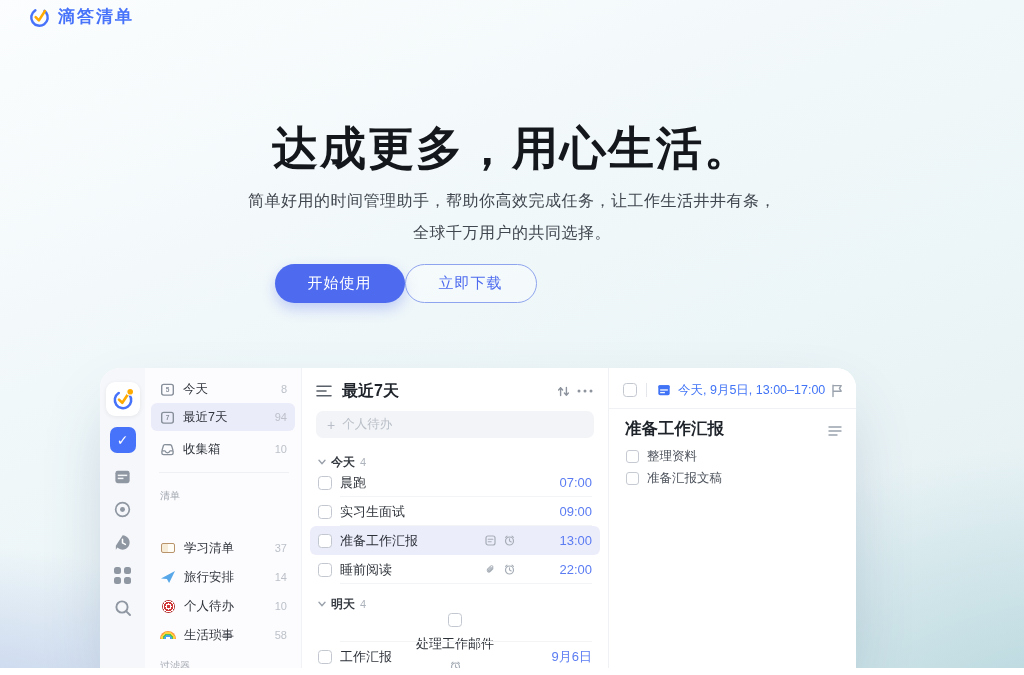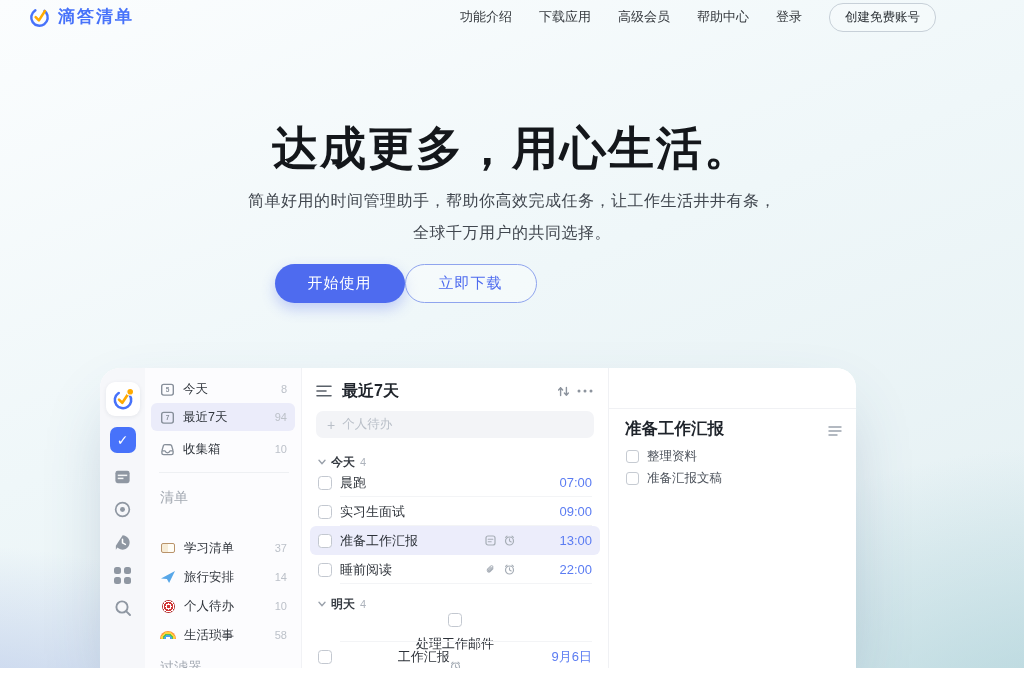--- a/index.html
+++ b/index.html
@@ -50,21 +50,21 @@
   .grid-dots { width:17px; height:17px; display:grid; grid-template-columns:7px 7px; gap:3px; }
   .grid-dots i { width:7px; height:7px; border-radius:2.5px; background:#8f97a2; }
 
   .side { position:absolute; left:45px; top:0; width:156px; height:307px; background:#fcfcfe; }
   .srow { position:absolute; left:6px; right:6px; height:28px; display:flex; align-items:center;
     padding:0 8px 0 9px; border-radius:6px; cursor:pointer; }
   .srow .lbl { flex:1; font-size:12.5px; color:#30353c; margin-left:8px; }
   .srow .cnt { font-size:11px; color:#bcc1c9; }
   .srow.sel { background:#ebecfa; }
   .side-div { position:absolute; left:14px; right:12px; height:1px; background:#eef0f3; }
-  .sec-lbl { position:absolute; left:15px; font-size:14px; color:#a3a9b2; }
+  .sec-lbl { position:absolute; left:15px; font-size:10px; color:#a3a9b2; }
 
   .emoji-ic { width:16px; height:16px; display:flex; align-items:center; justify-content:center; flex:none; }
   .ic-laptop { width:14px; height:10px; background:#3c4147; border-radius:2px; border-bottom:2.5px solid #9aa2ac; }
   .ic-book { width:14px; height:10px; border:1px solid #b9936a; border-radius:2px;
     background:linear-gradient(90deg,#f7ecd7 48%,#b9936a 48%,#b9936a 52%,#fffdf6 52%); }
   .ic-plane { width:14px; height:12px; background:#58a7e8; clip-path:polygon(0 62%,100% 0,58% 100%,42% 66%); }
   .ic-target { width:13px; height:13px; border-radius:50%;
     background:radial-gradient(circle at 50% 50%,#d23535 0 1.6px,#fff 1.6px 3.1px,#d23535 3.1px 4.6px,#fff 4.6px 5.8px,#b52c2c 5.8px 6.5px); }
   .ic-rainbow { width:16px; height:8px; border-radius:16px 16px 0 0; overflow:hidden;
     background:radial-gradient(circle at 50% 100%,rgba(0,0,0,0) 0 2.5px,#4aa3f0 2.5px 4px,#58c24e 4px 5.5px,#ffd23e 5.5px 7px,#ff9737 7px 8.5px,#ff5252 8.5px 10px,rgba(0,0,0,0) 10px); }
@@ -108,28 +108,20 @@
 <body>
 
 <div class="site-header">
   <div class="logo-wrap">
     <svg width="23" height="23" viewBox="0 0 24 24">
       <circle cx="12" cy="13" r="8.6" fill="none" stroke="#4772FA" stroke-width="2.6" stroke-linecap="round" stroke-dasharray="44 10" stroke-dashoffset="57" transform="rotate(-35 12 13)"></circle>
       <path d="M8 12.6 L11.4 16 L17.6 6.4" fill="none" stroke="#FFAA00" stroke-width="2.7" stroke-linecap="round" stroke-linejoin="round"></path>
     </svg>
     <span class="wordmark">滴答清单</span>
   </div>
-  <div class="nav">
-    <a>功能介绍</a>
-    <a>下载应用</a>
-    <a>高级会员</a>
-    <a>帮助中心</a>
-    <a>登录</a>
-    <a class="cta">创建免费账号</a>
-  </div>
 </div>
 
 <div class="hero-title">达成更多，用心生活。</div>
 <div class="hero-sub sub1">简单好用的时间管理助手，帮助你高效完成任务，让工作生活井井有条，</div>
 <div class="hero-sub sub2">全球千万用户的共同选择。</div>
 <div class="hero-btns">
   <div class="btn btn-primary">开始使用</div>
   <div class="btn btn-ghost">立即下载</div>
 </div>
 
@@ -339,29 +331,45 @@
       <span class="mini">
         <svg width="11" height="11" viewBox="0 0 11 11">
             <circle cx="5.5" cy="6" r="4" fill="none" stroke="#a6adb6" stroke-width="1.2"></circle>
             <path d="M5.5 3.8 V6 L7.2 7" fill="none" stroke="#a6adb6" stroke-width="1.1" stroke-linecap="round"></path>
             <path d="M1.6 2.4 L3 1.2 M9.4 2.4 L8 1.2" stroke="#a6adb6" stroke-width="1.1" stroke-linecap="round"></path>
           </svg>
       </span>
       <span class="ttime">9月6日</span>
       <span class="tline"></span>
     </div>
-    <div class="trow" style="top:274px;text-align:center;">
+    <div class="trow" style="top:274px;">
       <span class="cbx"></span>
       <span class="ttl">工作汇报</span>
       <span class="ttime">9月6日</span>
       <span class="tline"></span>
     </div>
   </div>
 
   <div class="detail">
+    <div class="dt-header">
+      <span class="cbx" style="margin-left:14px;"></span>
+      <span class="vdiv"></span>
+      <svg width="14" height="14" viewBox="0 0 16 16">
+        <rect x="1.5" y="2.5" width="13" height="11.5" rx="2" fill="#4073f5"></rect>
+        <rect x="1.5" y="2.5" width="13" height="3.4" rx="1.6" fill="#4073f5"></rect>
+        <rect x="3.6" y="7.2" width="8.8" height="1.5" fill="#fff" opacity=".95"></rect>
+        <rect x="3.6" y="10.2" width="5.4" height="1.5" fill="#fff" opacity=".95"></rect>
+      </svg>
+      <span class="dt-date">今天, 9月5日, 13:00–17:00</span>
+      <span class="icon-btn" style="margin-right:8px;">
+        <svg width="14" height="15" viewBox="0 0 14 15">
+          <path d="M3 13.5 V2.2 M3 2.6 H11.2 L9.4 5.4 L11.2 8.2 H3" fill="none" stroke="#9aa2ad" stroke-width="1.4" stroke-linejoin="round" stroke-linecap="round"></path>
+        </svg>
+      </span>
+    </div>
     <div class="dt-line"></div>
     <div class="dt-title">准备工作汇报</div>
     <span class="icon-btn" style="position:absolute; right:10px; top:52px;">
       <svg width="14" height="10" viewBox="0 0 14 10">
         <path d="M1 1 H13 M1 5 H13 M1 9 H9" stroke="#9aa2ad" stroke-width="1.4" stroke-linecap="round"></path>
       </svg>
     </span>
     <div class="sub-row" style="top:78px;">
       <span class="scb"></span>
       <span class="slbl">整理资料</span>

